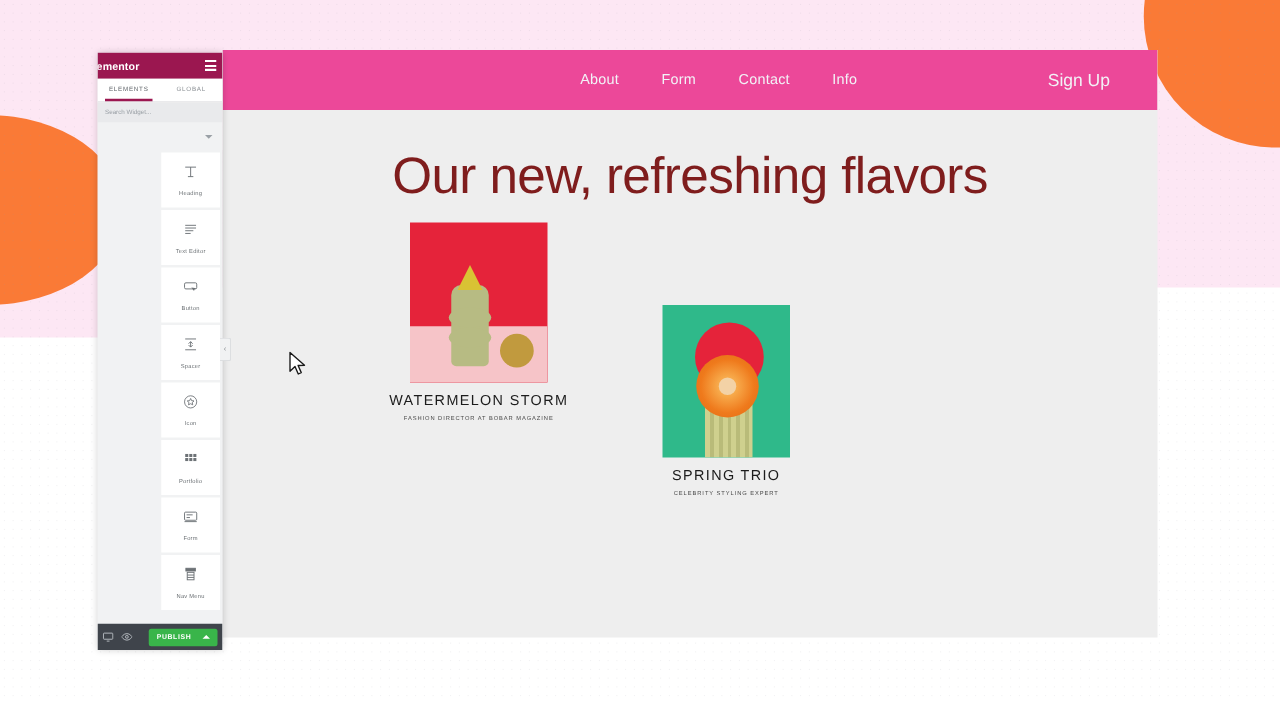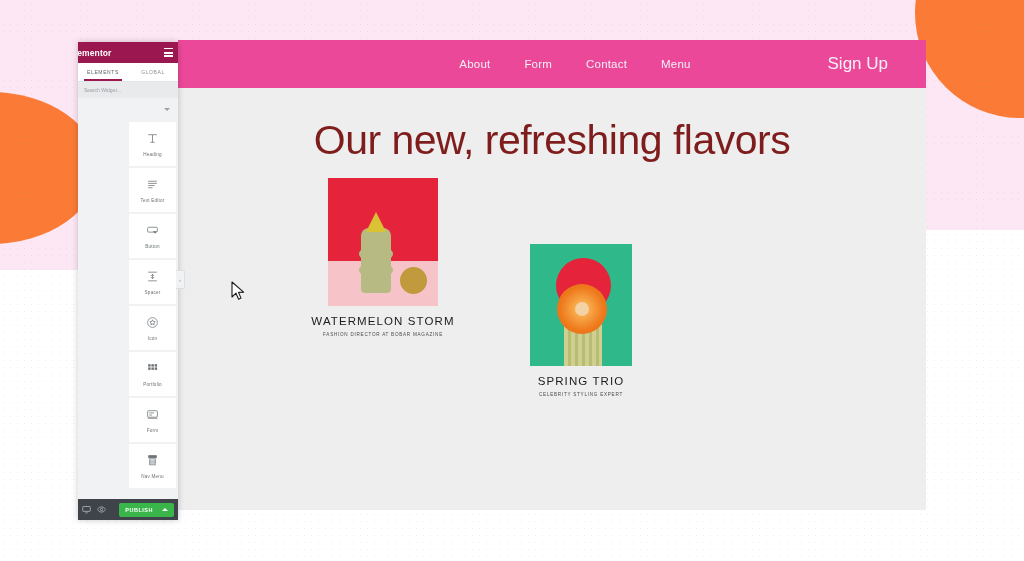--- a/index.html
+++ b/index.html
@@ -82,21 +82,21 @@
   .nav-link {
     color: #f2f2f7;
     font-size: 11.5px;
     letter-spacing: 0.2px;
     cursor: pointer;
   }
   .nav-signup {
     position: absolute;
     right: 38px;
     color: #f2f2f7;
-    font-size: 17px;
+    font-size: 14px;
     cursor: pointer;
   }
 
   .hero-title {
     text-align: center;
     font-size: 41px;
     line-height: 1.12;
     font-weight: 400;
     color: #7f1d1d;
     letter-spacing: -0.5px;
@@ -392,21 +392,21 @@
   <div class="deco-orange-left"></div>
   <div class="deco-dots"></div>
 
   <div id="canvas">
 
     <div class="site-nav">
       <div class="nav-links">
         <span class="nav-link">About</span>
         <span class="nav-link">Form</span>
         <span class="nav-link">Contact</span>
-        <span class="nav-link">Menu</span>
+        <span class="nav-link">Info</span>
       </div>
       <span class="nav-signup">Sign Up</span>
     </div>
 
     <h1 class="hero-title">Our new, refreshing flavors</h1>
 
     <div class="cards">
 
       <div class="card card-1">
         <div class="card-img c1-img">

